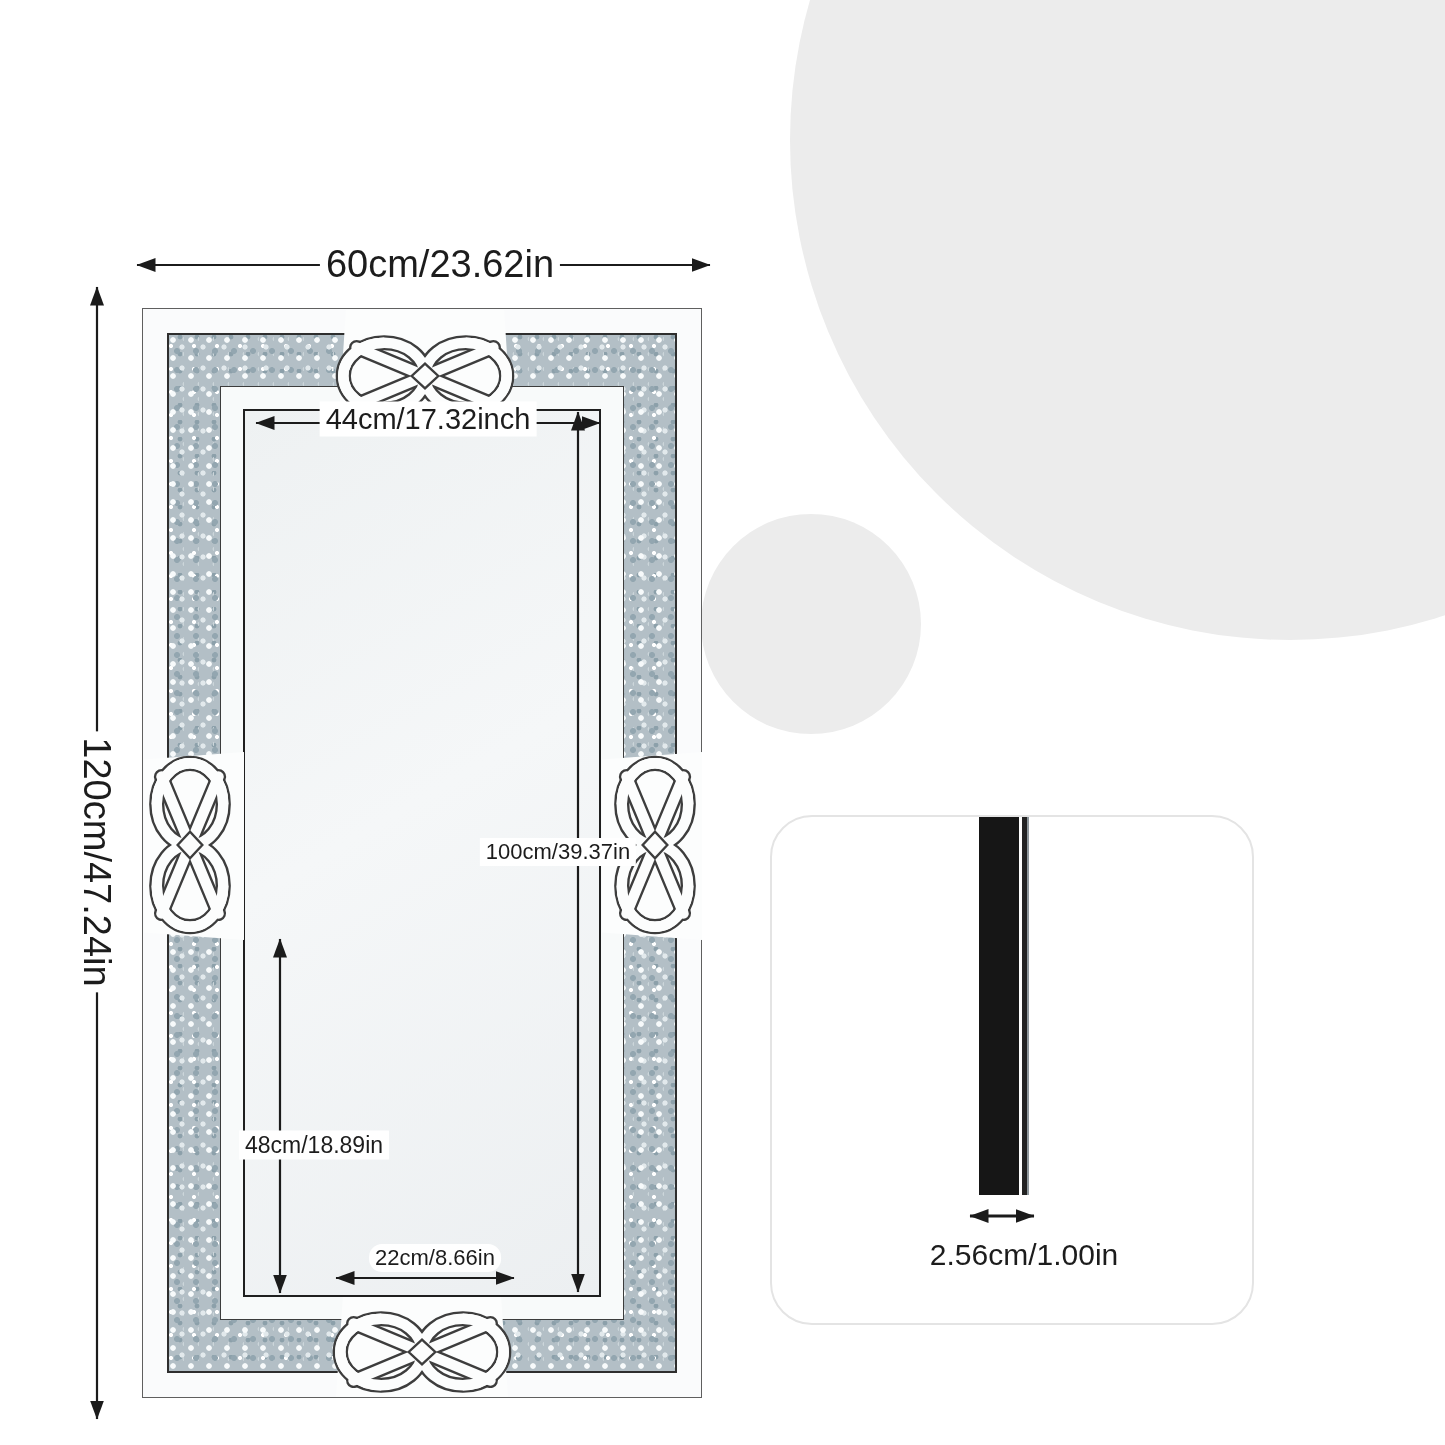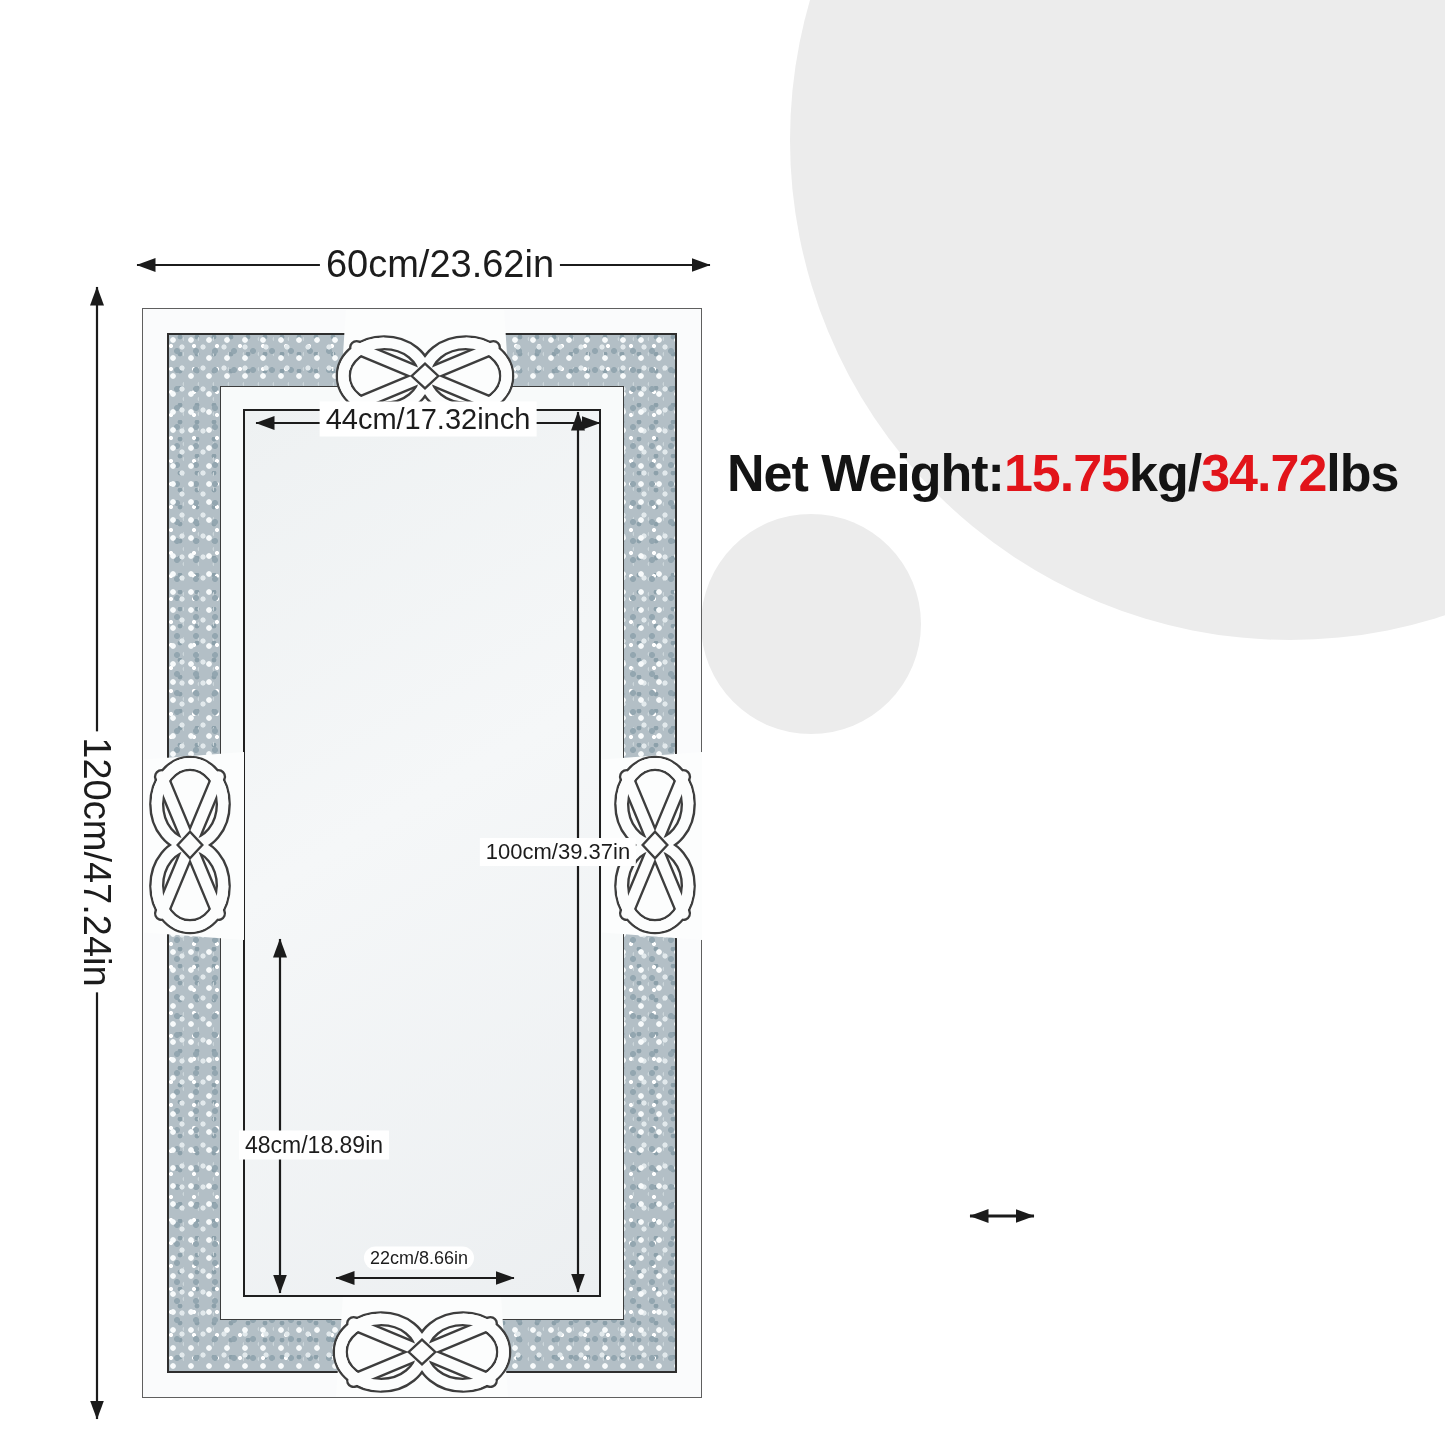--- a/index.html
+++ b/index.html
@@ -42,21 +42,21 @@
             marker-start:url(#ah);marker-end:url(#ah);}
   .dim-line.thick{stroke-width:3;}
 
   .dim-label{position:absolute;z-index:6;background:#fff;color:#1c1c1c;
              padding:1px 6px;white-space:nowrap;transform:translate(-50%,-50%);}
   .lab-w{left:424px;top:264px;font-size:38px;margin-left:16px;}
   .lab-h{left:96px;top:862px;font-size:38px;transform:translate(-50%,-50%) rotate(90deg);}
   .lab-iw{left:428px;top:419px;font-size:29px;}
   .lab-ih{left:558px;top:852px;font-size:22px;}
   .lab-lh{left:291px;top:1145px;font-size:23px;margin-left:23px;}
-  .lab-bw{left:419px;top:1258px;font-size:18px;border-radius:13px;}
+  .lab-bw{left:435px;top:1258px;font-size:22px;border-radius:13px;}
 
   .weight-line{position:absolute;left:727px;top:443px;z-index:2;
                font-weight:700;font-size:52px;letter-spacing:-1px;white-space:nowrap;}
   .warning{position:absolute;left:727px;top:535px;width:700px;z-index:2;
            font-size:42px;line-height:54px;white-space:pre-line;}
 
   .panel{position:absolute;left:770px;top:815px;width:484px;height:510px;box-sizing:border-box;
          border:2px solid #e4e4e4;border-radius:42px;background:#fff;z-index:1;}
   .bar{position:absolute;left:207px;top:0;width:50px;height:378px;
        background:linear-gradient(90deg,#161616 0 40px,#fdfdfd 40px 43px,#222 43px 48px,#8d969b 48px 50px);}
@@ -127,16 +127,19 @@
     <line class="dim-line thick" x1="970" y1="1216" x2="1034" y2="1216"></line>
   </svg>
 
   <div class="dim-label lab-w">60cm/23.62in</div>
   <div class="dim-label lab-h">120cm/47.24in</div>
   <div class="dim-label lab-iw">44cm/17.32inch</div>
   <div class="dim-label lab-ih">100cm/39.37in</div>
   <div class="dim-label lab-lh">48cm/18.89in</div>
   <div class="dim-label lab-bw">22cm/8.66in</div>
 
-  <div class="weight-line"><span style="color: rgb(20, 20, 20);">Net Weight:</span><span style="color: rgb(226, 20, 26);">15.75</span><span style="color: rgb(20, 20, 20);">kg/</span><span style="color: rgb(226, 20, 26);">34.72</span><span style="color: rgb(20, 20, 20);">lbs</span></div>
 
+  <div class="panel">
+    <div class="bar"></div>
+    <div class="thickness-label">2.56cm/1.00in</div>
+  </div>
 
 </div>
 
 </body></html>

